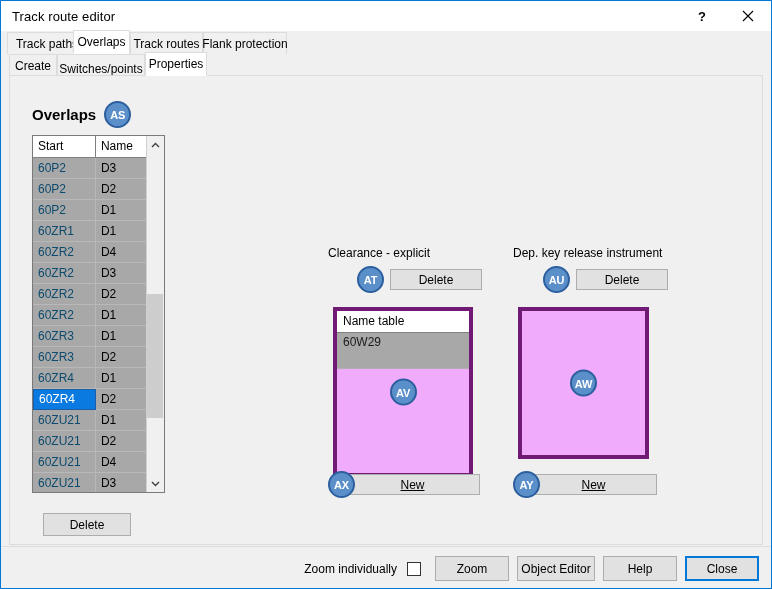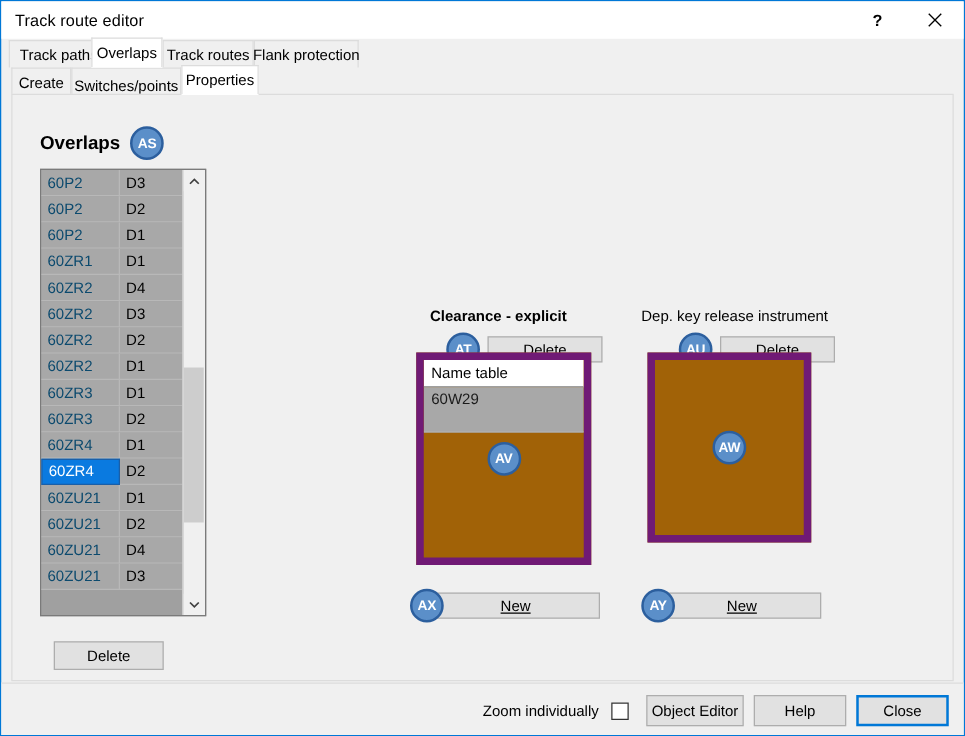--- a/index.html
+++ b/index.html
@@ -289,24 +289,24 @@
     display: flex;
     align-items: center;
     gap: 6px;
   }
   .panel-delete {
     width: 92px;
     height: 21px;
   }
   .listbox {
     position: absolute;
-    top: 36px;
-    box-sizing: border-box;
-    border: 6px solid #701a75;
-    background: #a16207;
+    top: 61px;
+    box-sizing: border-box;
+    border: 4px solid #701a75;
+    background: #f0abfc;
     overflow: hidden;
   }
   .listbox-head {
     height: 22px;
     line-height: 21px;
     padding-left: 6px;
     background: #ffffff;
     border-bottom: 1px solid #808080;
     font-size: 12px;
     color: #000;
@@ -422,20 +422,24 @@
 
   <div class="content">
 
     <div class="overlaps-header">
       <span class="overlaps-title">Overlaps</span>
       <span class="badge">AS</span>
     </div>
 
     <div class="table-wrap">
       <div class="table-cols">
+        <div class="thead">
+          <div class="th c1">Start</div>
+          <div class="th c2">Name</div>
+        </div>
         <div class="tbody" id="overlaps-rows">
             <div class="trow">
               <div class="td c1">60P2</div>
               <div class="td c2">D3</div>
             </div>
             <div class="trow">
               <div class="td c1">60P2</div>
               <div class="td c2">D2</div>
             </div>
             <div class="trow">
@@ -507,21 +511,21 @@
           <svg width="9" height="6" viewBox="0 0 9 6">
               <path d="M1 1 L4.5 4.5 L8 1" stroke="#404040" stroke-width="1.4" fill="none"></path>
             </svg>
         </div>
       </div>
     </div>
 
     <div class="btn delete-main">Delete</div>
 
     <div class="panel" style="left:318px; top:170px; width:145px;">
-      <div class="panel-label" style="left:16px;font-weight:bold;">Clearance - explicit</div>
+      <div class="panel-label" style="left:0;">Clearance - explicit</div>
       <div class="panel-toolrow" style="left:29px;">
         <span class="badge">AT</span>
         <div class="btn panel-delete">Delete</div>
       </div>
       <div class="listbox" style="left:5px; width:140px; height:170px;">
         <div class="listbox-head">Name table</div>
         <div id="clearance-items">
             <div class="listbox-item">60W29</div>
           </div>
         <div class="listbox-body-badge">
@@ -551,19 +555,20 @@
         <div class="btn btn-new">New</div>
       </div>
     </div>
 
   </div>
 
   <div class="bottombar">
     <div class="bottom-right">
       <span class="zoom-ind-label">Zoom individually</span>
       <span class="checkbox"></span>
+      <div class="btn btn-bottom">Zoom</div>
       <div class="btn btn-bottom obj">Object Editor</div>
       <div class="btn btn-bottom">Help</div>
       <div class="btn btn-bottom focus">Close</div>
     </div>
   </div>
 
 </div>
 
 </body></html>

